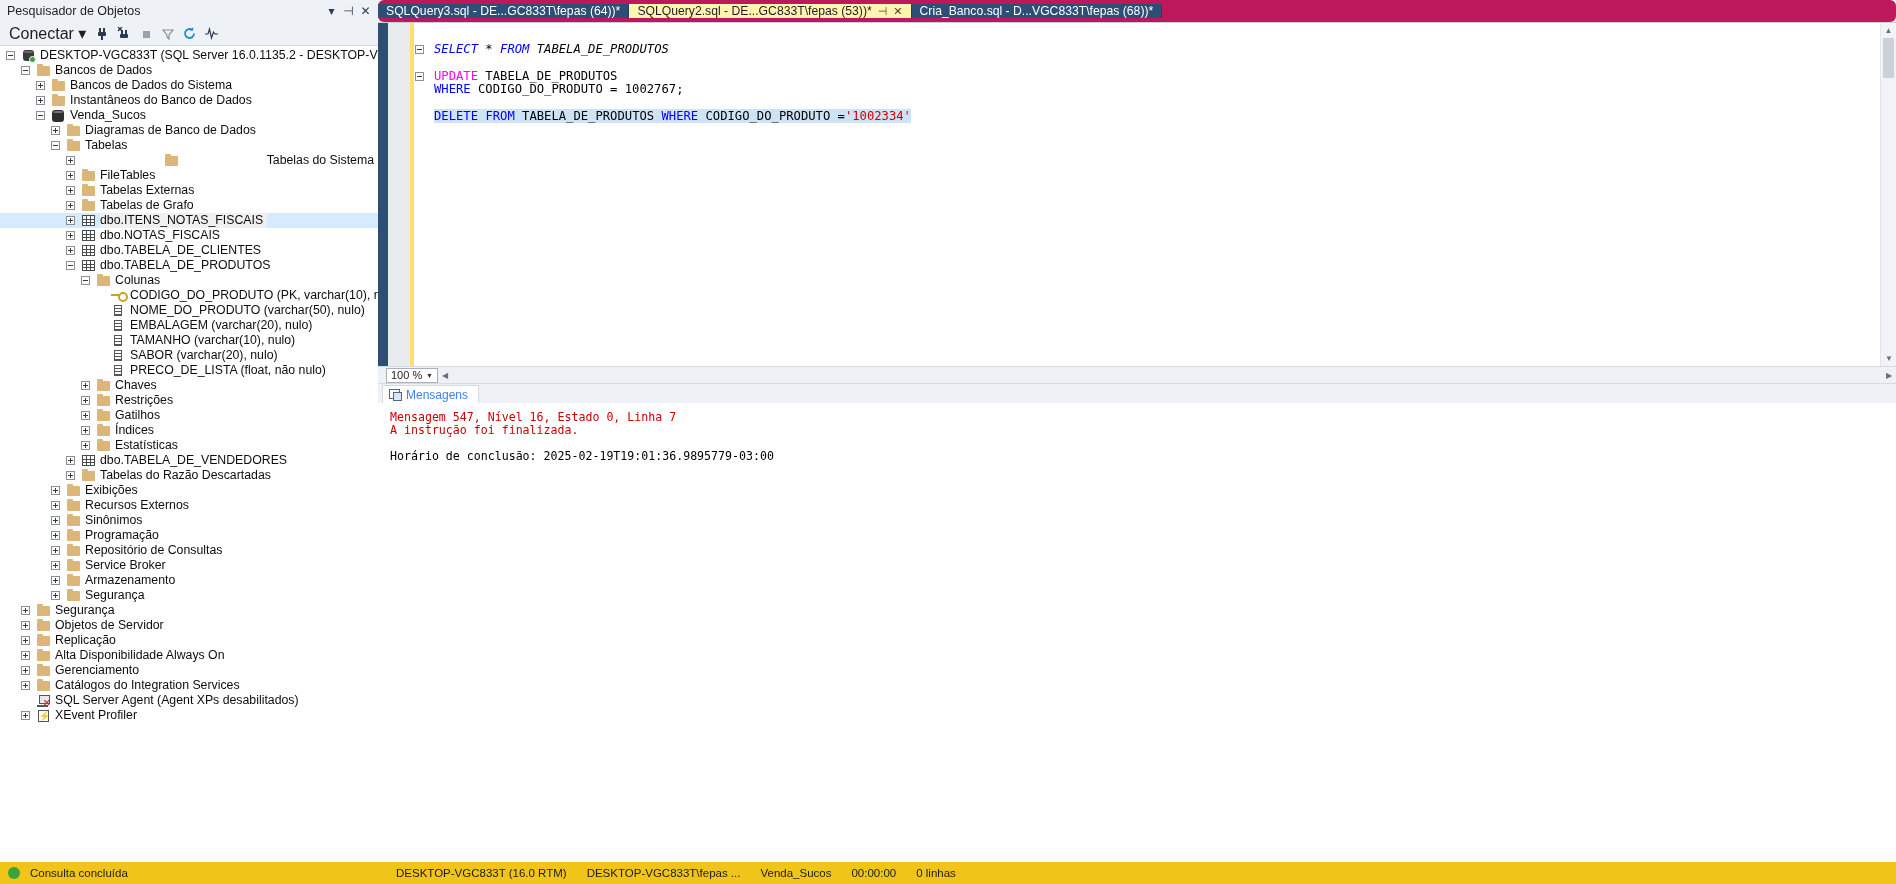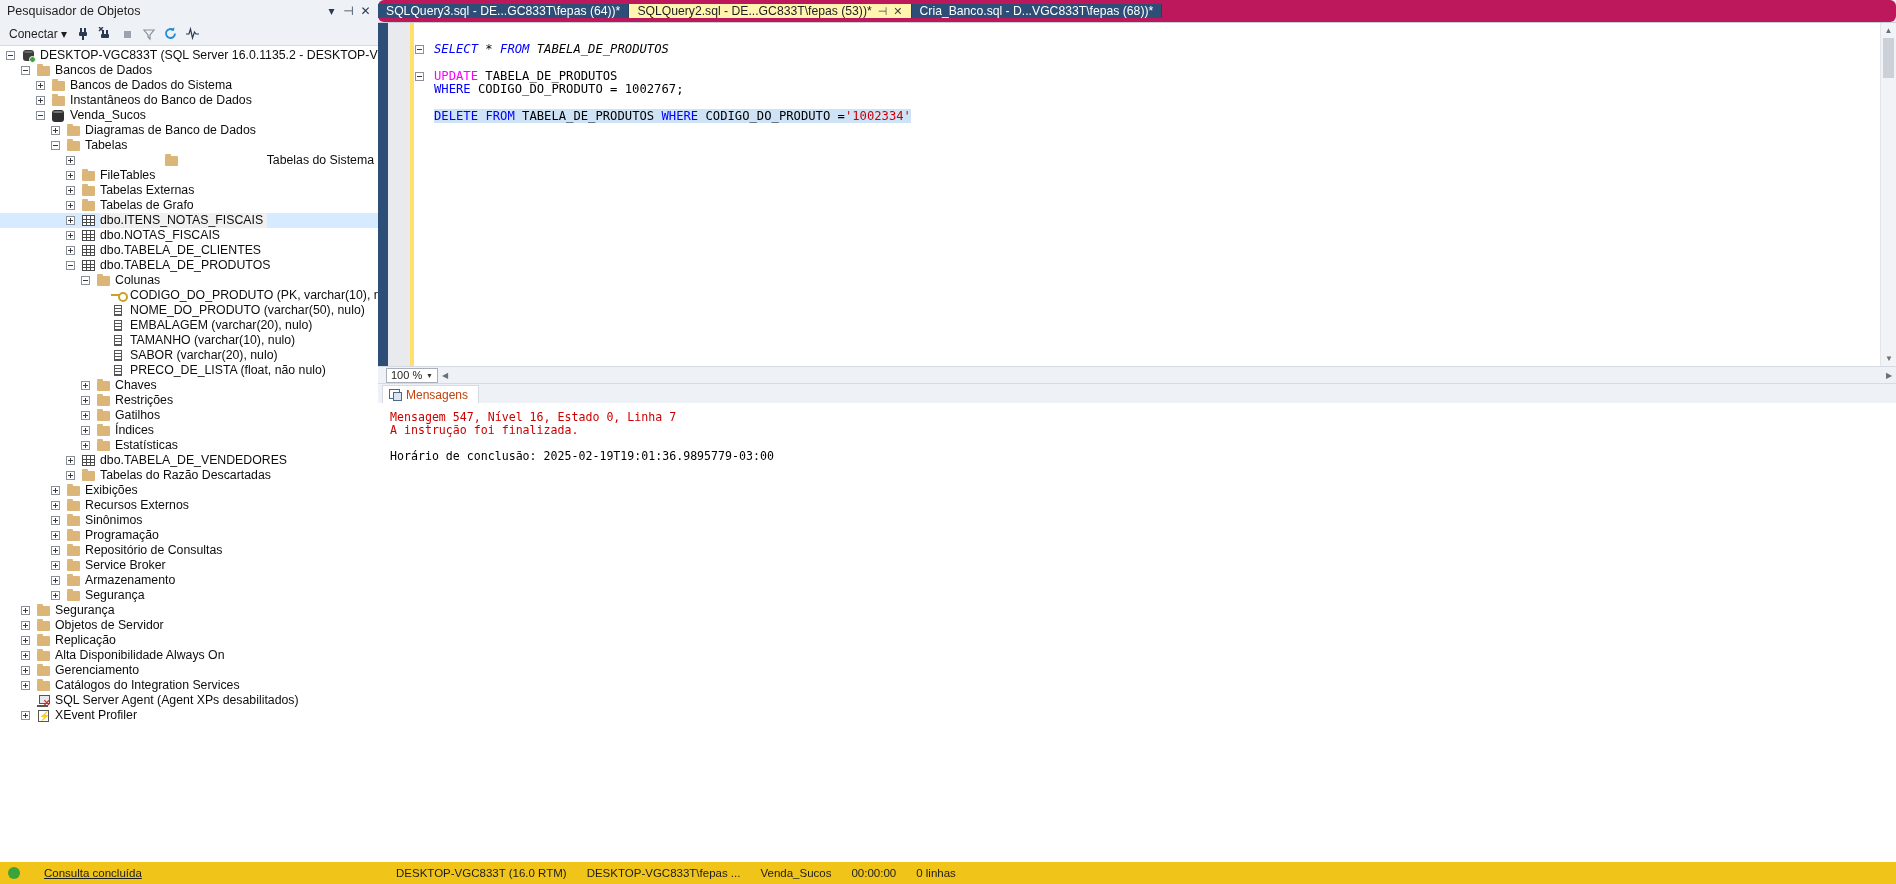--- a/index.html
+++ b/index.html
@@ -25,21 +25,21 @@
   }
   .oe-title { flex: 1; white-space: nowrap; }
   .oe-tb-btn {
     width: 17px; height: 17px; display:flex; align-items:center; justify-content:center;
     color:#2b3a52; font-size: 12px; cursor: default;
   }
   .oe-toolbar {
     height: 24px; background: #eef1f6; display: flex; align-items: center;
     padding: 0 4px 0 6px; gap: 3px; border-bottom: 1px solid #d6dbe3;
   }
-  .connect-btn { font-size: 12px; color:#1e1e1e; padding: 1px 3px; white-space: nowrap; }
+  .connect-btn { font-size: 16px; color:#1e1e1e; padding: 1px 3px; white-space: nowrap; }
   .tb-ico { width: 19px; height: 19px; display:flex; align-items:center; justify-content:center; }
 
   .oe-tree {
     flex: 1; background: #ffffff; overflow: hidden; position: relative;
     padding-top: 2px;
   }
   .node {
     display: flex; align-items: center; height: 15px; white-space: nowrap;
     font-size: 12.3px; color: #0d0d0d; line-height: 15px;
   }
@@ -154,38 +154,38 @@
   .zoom-combo .caret { position:absolute; right: 4px; font-size: 7px; color:#333; }
   .hscroll { flex: 1; height: 15px; display: flex; align-items: center; background:#eef1f6; }
   .hs-arrow { width: 14px; text-align: center; font-size: 8px; color: #6a6f78; }
   .hs-track { flex: 1; height: 13px; background: #eef1f6; }
   .hs-thumb { height: 13px; background: #ccd0d8; }
 
   .results-pane { flex: 1; display: flex; flex-direction: column; min-height: 0; background:#fff; }
   .results-tabs { height: 19px; background: #eef1f6; display: flex; align-items: flex-end; padding-left: 4px; }
   .rtab {
     display: flex; align-items: center; gap: 5px; height: 18px; padding: 0 10px 0 6px;
-    background: #ffffff; border: 1px solid #d6dbe3; border-bottom: none; font-size: 12px; color:#c2410c;
+    background: #ffffff; border: 1px solid #d6dbe3; border-bottom: none; font-size: 12px; color:#3b82f6;
   }
   .msg-ico { width: 12px; height: 11px; position:relative; }
   .msg-ico::before { content:''; position:absolute; left:0; top:0; width:9px; height:8px; border:1px solid #4a6a8a; background:#fff; }
   .msg-ico::after { content:''; position:absolute; left:4px; top:3px; width:7px; height:7px; border:1px solid #4a6a8a; background:#dbe6f0; }
   .messages {
     flex: 1; background: #ffffff; overflow: hidden; position: relative;
     font-family: "DejaVu Sans Mono", monospace; font-size: 11.6px; line-height: 13px;
     padding: 8px 0 0 12px; color: #000;
   }
   .msg-err { color: #cc0000; white-space: pre; }
   .msg-plain { color: #000; white-space: pre; }
 
   .statusbar {
     height: 22px; background: #f0c419; display: flex; align-items: center;
     font-size: 11.5px; color: #1e1e1e; padding: 0 8px; gap: 0;
   }
-  .sb-left { display:flex; align-items:flex-end; gap:24px; width: 378px; text-decoration: underline; }
+  .sb-left { display:flex; align-items:flex-end; gap:10px; width: 378px; }
   .sb-item { padding: 0 10px; white-space: nowrap; }
   .sb-ico { width:12px; height:12px; border-radius:50%; background:#3aa33a; display:inline-block; }
 </style>
 </head>
 <body>
 
 <div id="app">
 
   <div id="object-explorer">
 

